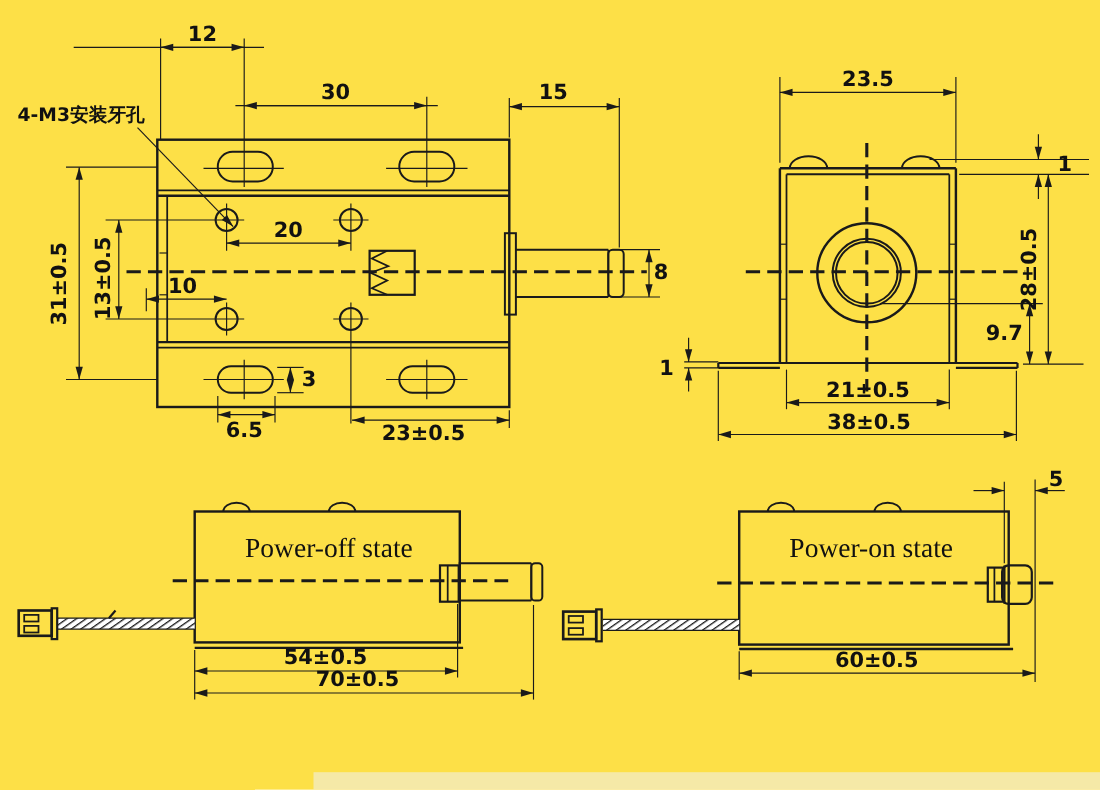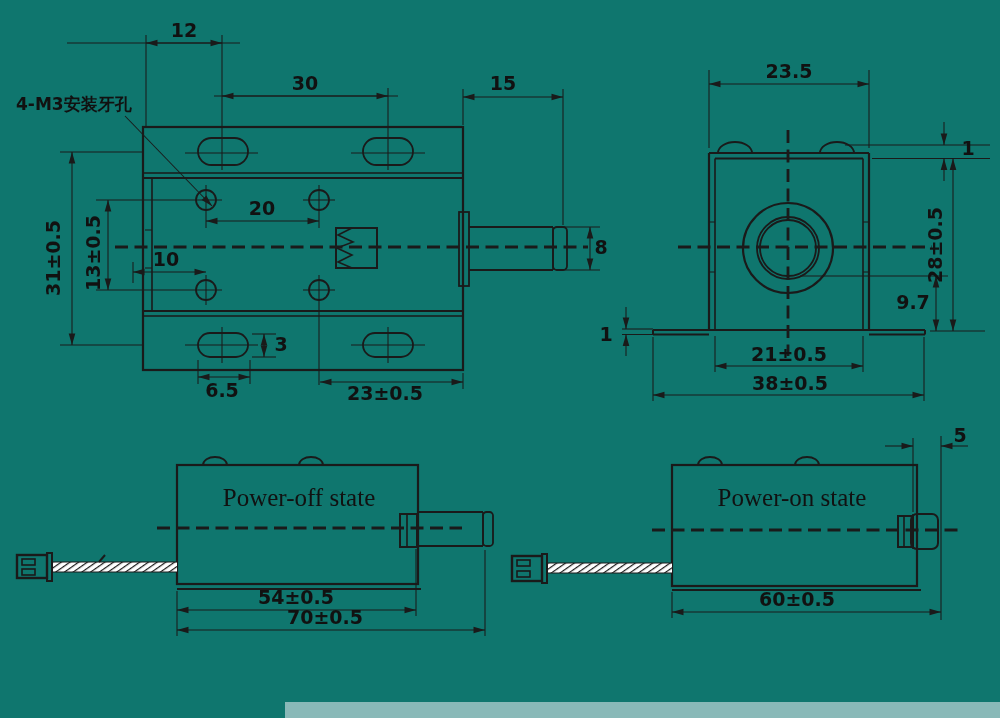--- a/index.html
+++ b/index.html
@@ -1,16 +1,16 @@
 <!DOCTYPE html>
 <html><head>
 <meta charset="utf-8">
 <style>
   html,body{margin:0;padding:0;background:#ffffff;}
-  .page{width:1000px;height:718px;position:relative;background:#0f766e;overflow:hidden;
+  .page{width:1000px;height:718px;position:relative;background:#fde047;overflow:hidden;
         font-family:"DejaVu Sans","Liberation Sans",sans-serif;}
   svg{display:block}
   
   .o2 {stroke:#1a1a1a;stroke-width:2.2;fill:none;stroke-linecap:butt}
   .o18{stroke:#1a1a1a;stroke-width:1.8;fill:none}
   .o16{stroke:#1a1a1a;stroke-width:1.6;fill:none}
   .d  {stroke:#1a1a1a;stroke-width:1.05;fill:none}
   .da {stroke:#1a1a1a;stroke-width:1.05;fill:none;marker-start:url(#ah);marker-end:url(#ah)}
   .dae{stroke:#1a1a1a;stroke-width:1.05;fill:none;marker-end:url(#ah)}
   .cl {stroke:#1a1a1a;stroke-width:2.8;fill:none;stroke-dasharray:13 6.5}

